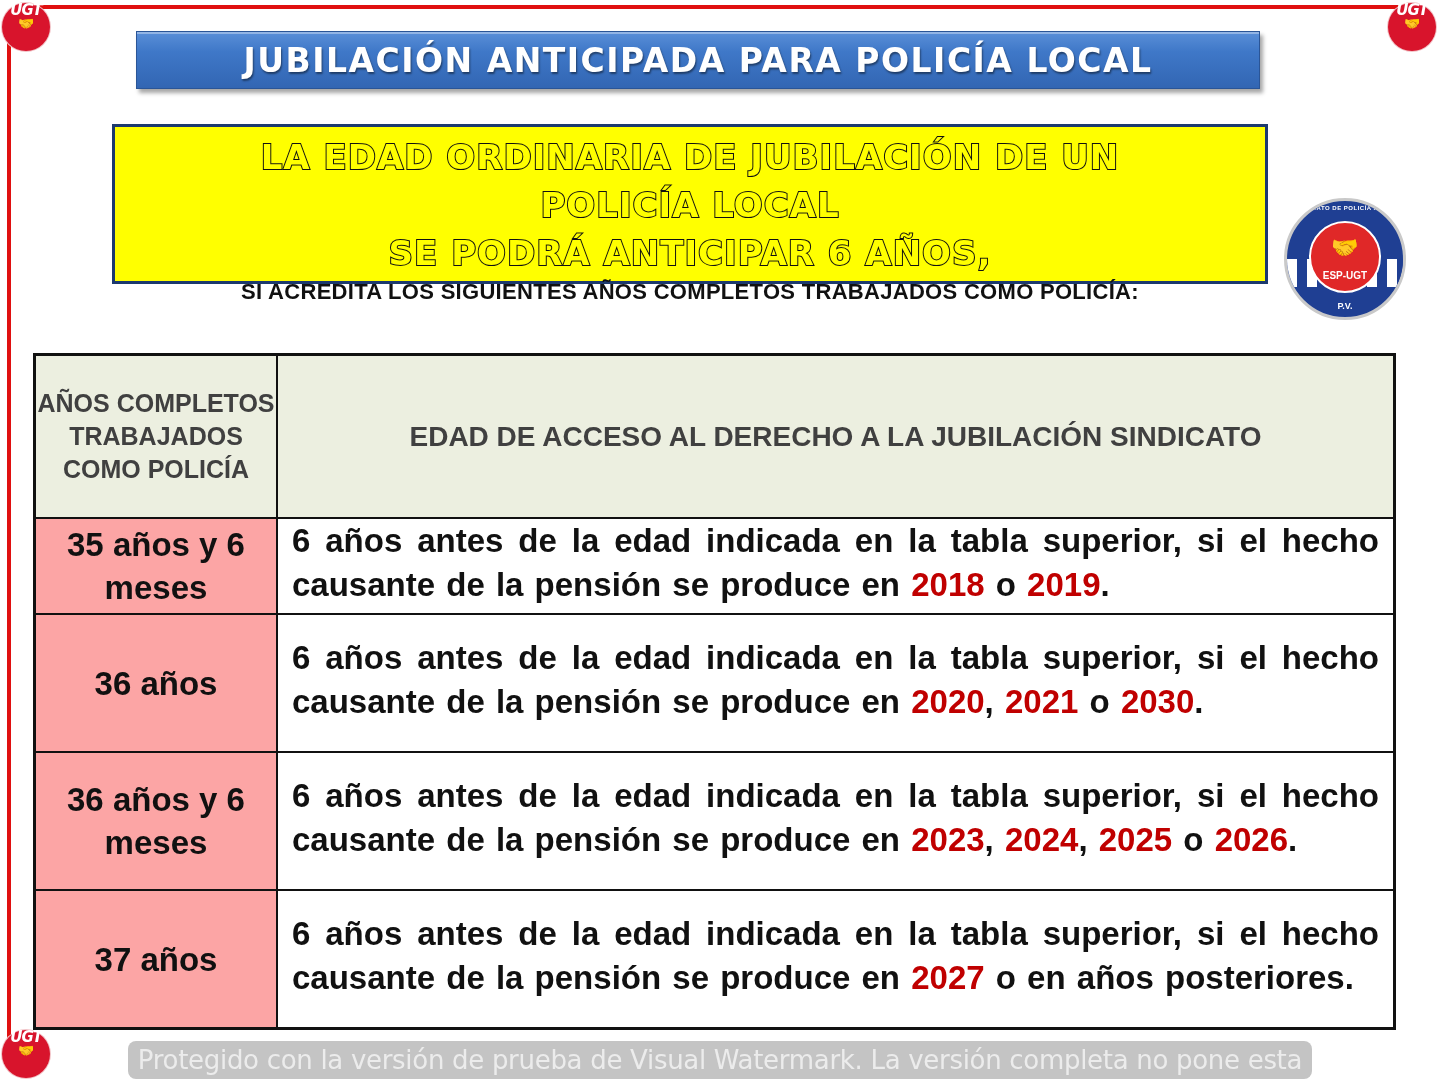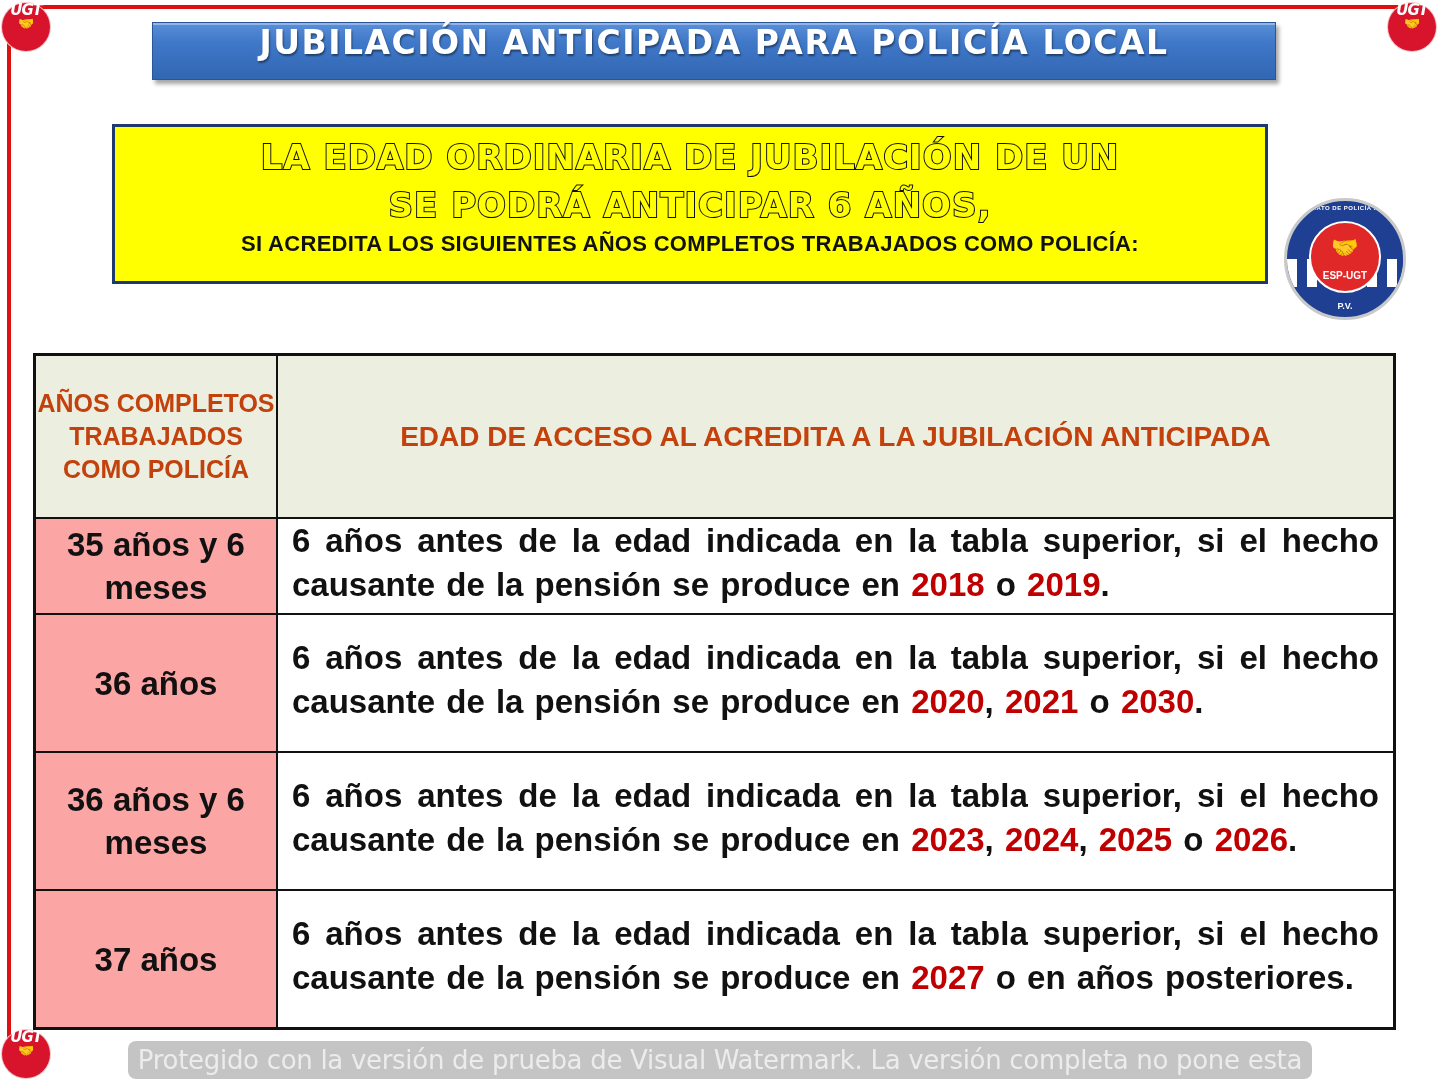--- a/index.html
+++ b/index.html
@@ -19,25 +19,25 @@
       align-items:center; box-shadow:0 0 0 1px #f2c4c8;
     }
     .ugt-logo .ugt-text { font-family:"DejaVu Sans", sans-serif; font-weight:bold; font-size:15px; line-height:15px; letter-spacing:-1px; font-style:italic; }
     .ugt-logo .hands { font-size:13px; line-height:12px; }
     .ugt-tl { left:2px; top:3px; }
     .ugt-tr { left:1388px; top:3px; }
     .ugt-bl { left:2px; top:1030px; }
 
     
     .title-banner {
-      position:absolute; left:136px; top:22px; width:1122px; height:56px;
+      position:absolute; left:136px; top:31px; width:1122px; height:56px;
       background:linear-gradient(#5a8fd8 0%, #3f78c8 35%, #3266b3 100%);
       border:1px solid #2a5597;
       box-shadow:3px 4px 4px rgba(0,0,0,0.35), inset 0 2px 0 rgba(255,255,255,0.35);
-      display:flex; align-items:flex-start; justify-content:center;margin-left:16px;
+      display:flex; align-items:center; justify-content:center;
     }
     .title-banner span {
       color:#fff; font-weight:bold; font-size:33px; letter-spacing:1.5px;
       font-family:"DejaVu Sans", sans-serif;
       text-shadow:1px 2px 2px rgba(0,0,0,0.45);
     }
 
     
     .notice {
       position:absolute; left:112px; top:124px; width:1156px; height:160px;
@@ -80,21 +80,21 @@
     .badge .pv { position:absolute; bottom:6px; width:100%; text-align:center; color:#fff; font-size:9px; font-weight:bold; }
 
     
     table.main {
       position:absolute; left:33px; top:353px; width:1363px;
       border-collapse:collapse;
       border:3px solid #111;
     }
     table.main td, table.main th { border:2px solid #111; }
     table.main th {
-      background:#ecefe0; font-weight:bold; color:#c2410c;
+      background:#ecefe0; font-weight:bold; color:#404040;
       font-family:"Liberation Sans", sans-serif;
       margin-top:36px;
     }
     th.col1 { width:240px; font-size:25px; line-height:33px; padding:8px 0; }
     th.col2 { font-size:28px; padding:0 10px; }
     td.years {
       background:#fca5a5; text-align:center; font-weight:bold; font-size:33px; line-height:43px;
       color:#111; padding:0 4px;
     }
     td.desc {
@@ -134,39 +134,40 @@
   <span class="ugt-text">UGT</span>
   <span class="hands">🤝</span>
 </div>
 
 <div class="title-banner">
   <span>JUBILACIÓN ANTICIPADA PARA POLICÍA LOCAL</span>
 </div>
 
 <div class="notice">
   <div class="big line1">LA EDAD ORDINARIA DE JUBILACIÓN DE UN</div>
+  <div class="big">POLICÍA LOCAL</div>
   <div class="big">SE PODRÁ ANTICIPAR 6 AÑOS,</div>
   <div class="small">SI ACREDITA LOS SIGUIENTES AÑOS COMPLETOS TRABAJADOS COMO POLICÍA:</div>
 </div>
 
 <div class="badge">
   <div class="arc">SINDICATO DE POLICÍA LOCAL</div>
   <div class="checker"></div>
   <div class="inner">
     <span class="hands-g">🤝</span>
     <span class="esp">ESP-UGT</span>
   </div>
   <div class="pv">P.V.</div>
 </div>
 
 <table class="main">
   <tbody>
       <tr class="hdr">
     <th class="col1">AÑOS COMPLETOS TRABAJADOS COMO POLICÍA</th>
-    <th class="col2">EDAD DE ACCESO AL ACREDITA A LA JUBILACIÓN ANTICIPADA</th>
+    <th class="col2">EDAD DE ACCESO AL DERECHO A LA JUBILACIÓN SINDICATO</th>
   </tr>
   <tr class="r1">
     <td class="years">35 años y 6 meses</td>
     <td class="desc"><span>6 años antes de la edad indicada en la tabla superior, si el hecho causante de la pensión se produce en </span><span class="yr">2018</span><span> o </span><span class="yr">2019</span><span>.</span></td>
   </tr>
   <tr class="r2">
     <td class="years">36 años</td>
     <td class="desc"><span>6 años antes de la edad indicada en la tabla superior, si el hecho causante de la pensión se produce en </span><span class="yr">2020</span><span>, </span><span class="yr">2021</span><span> o </span><span class="yr">2030</span><span>.</span></td>
   </tr>
   <tr class="r3">

